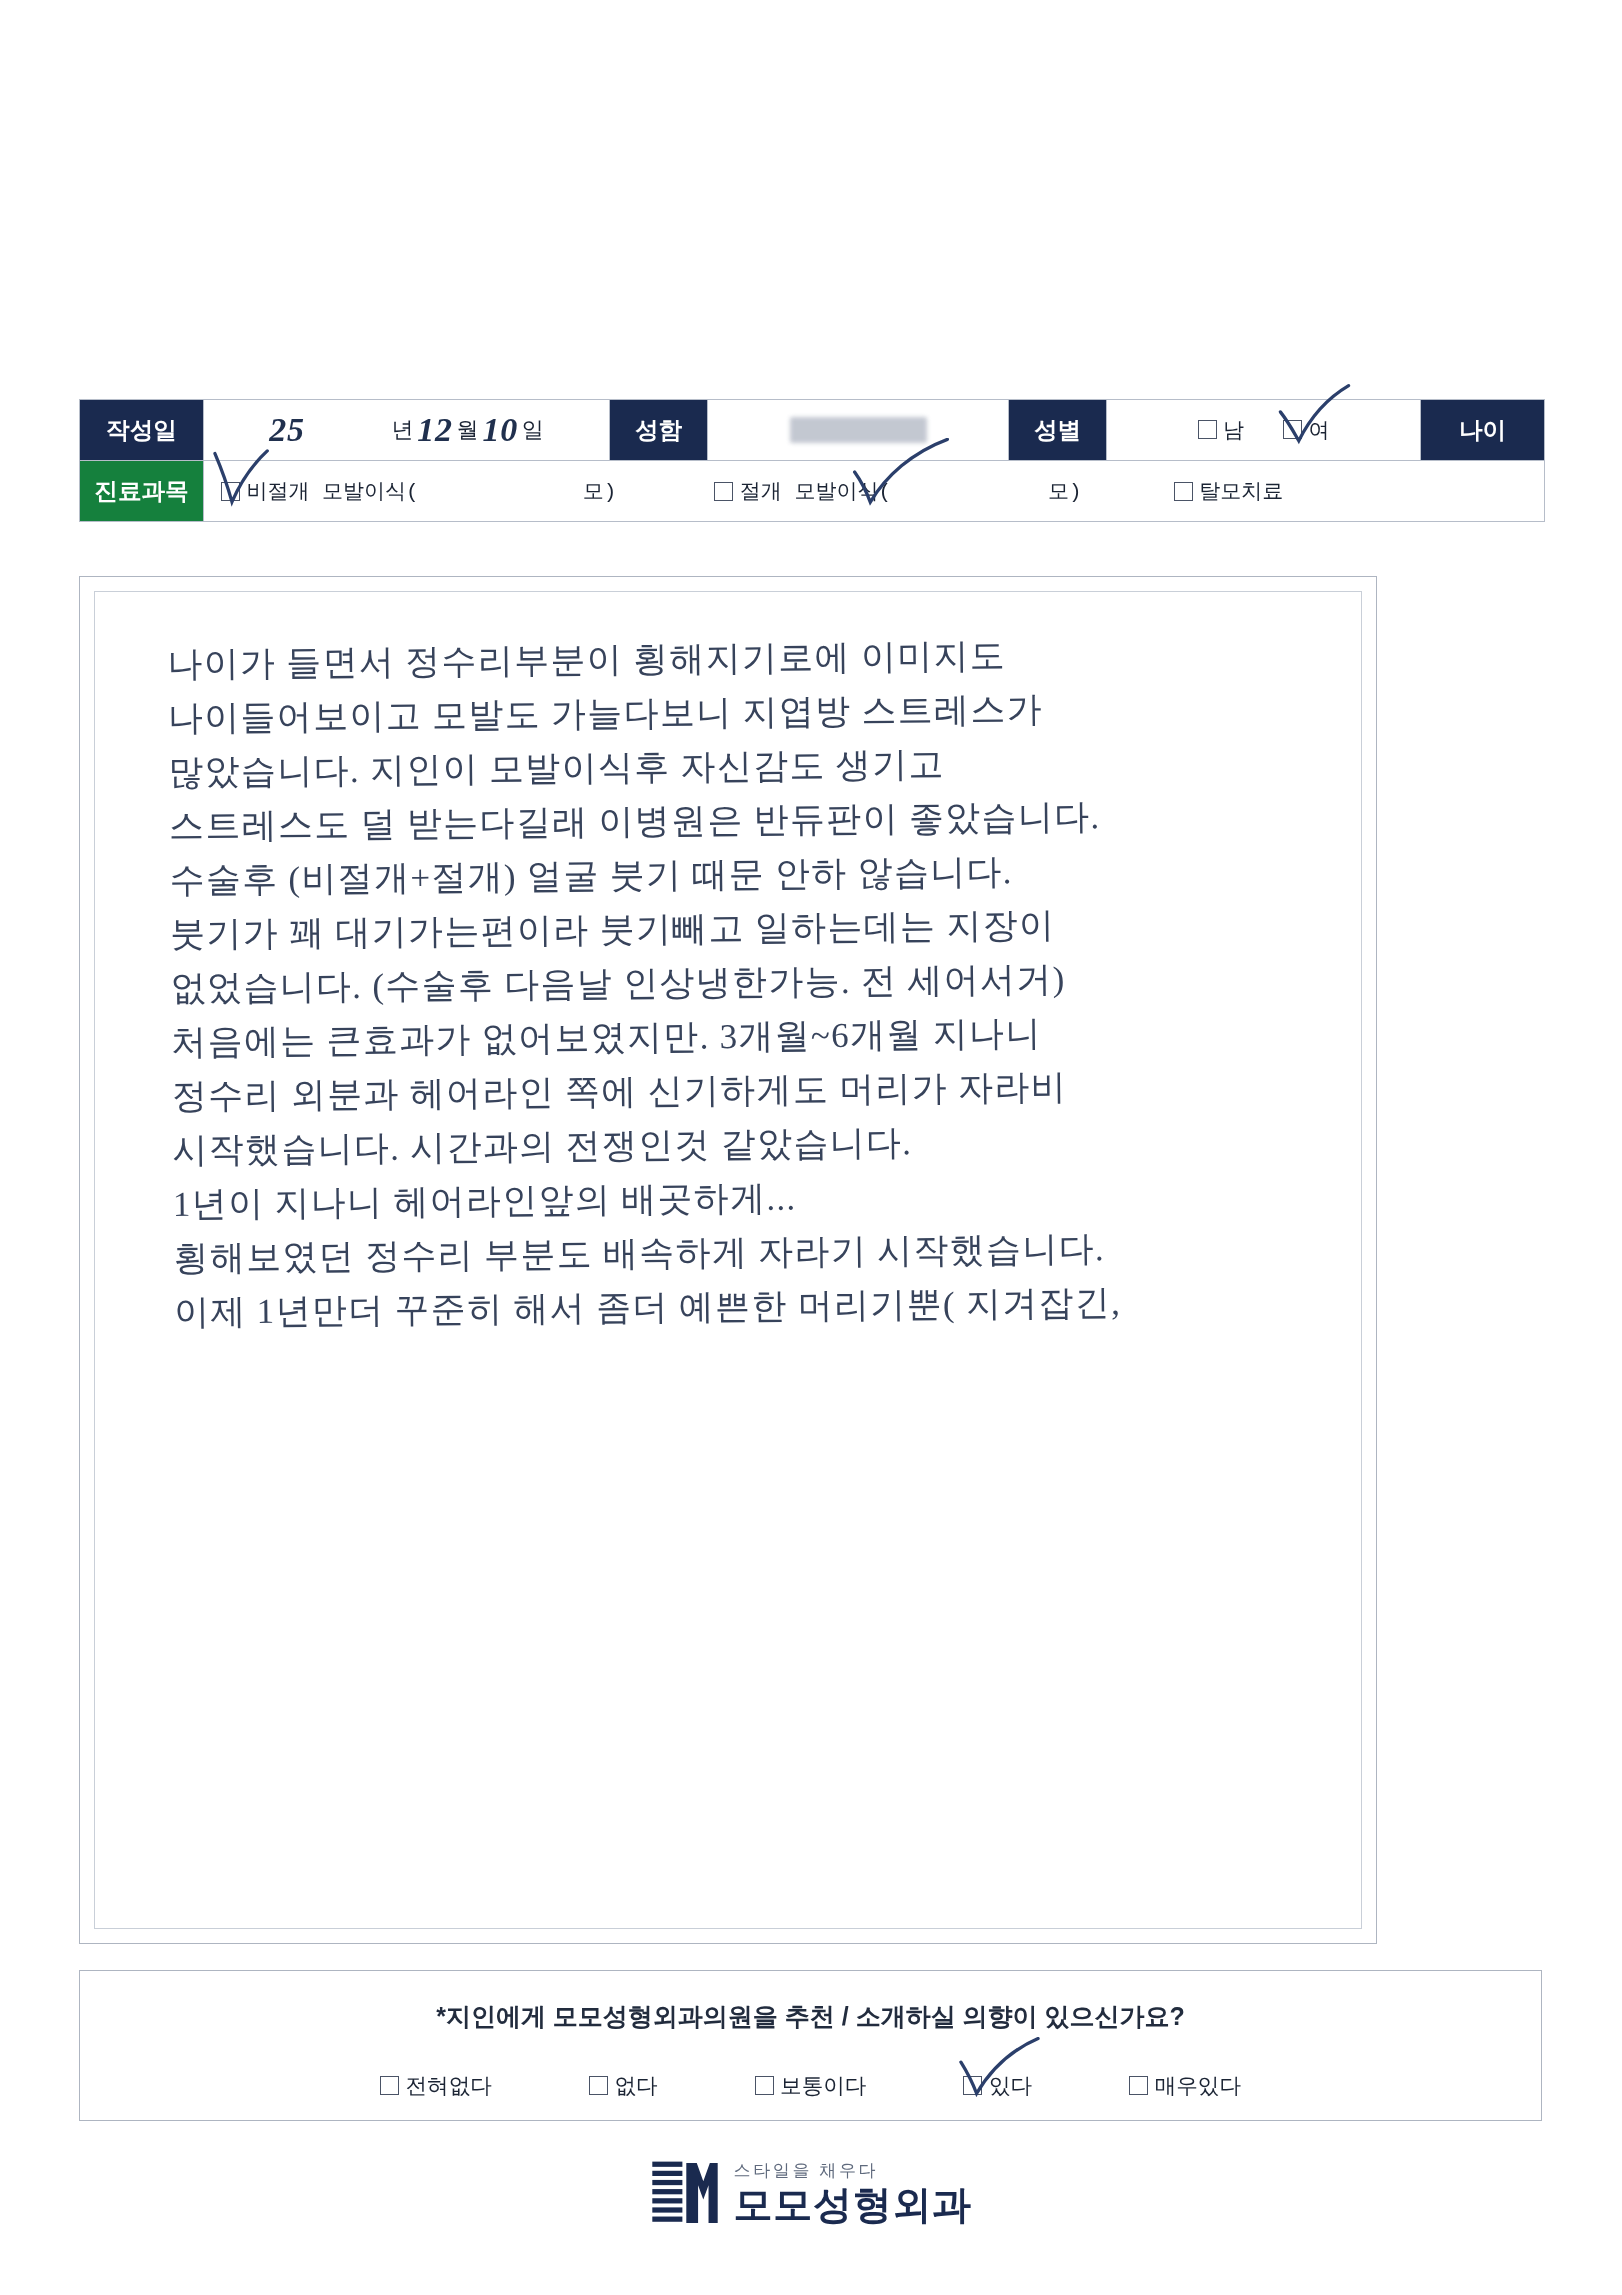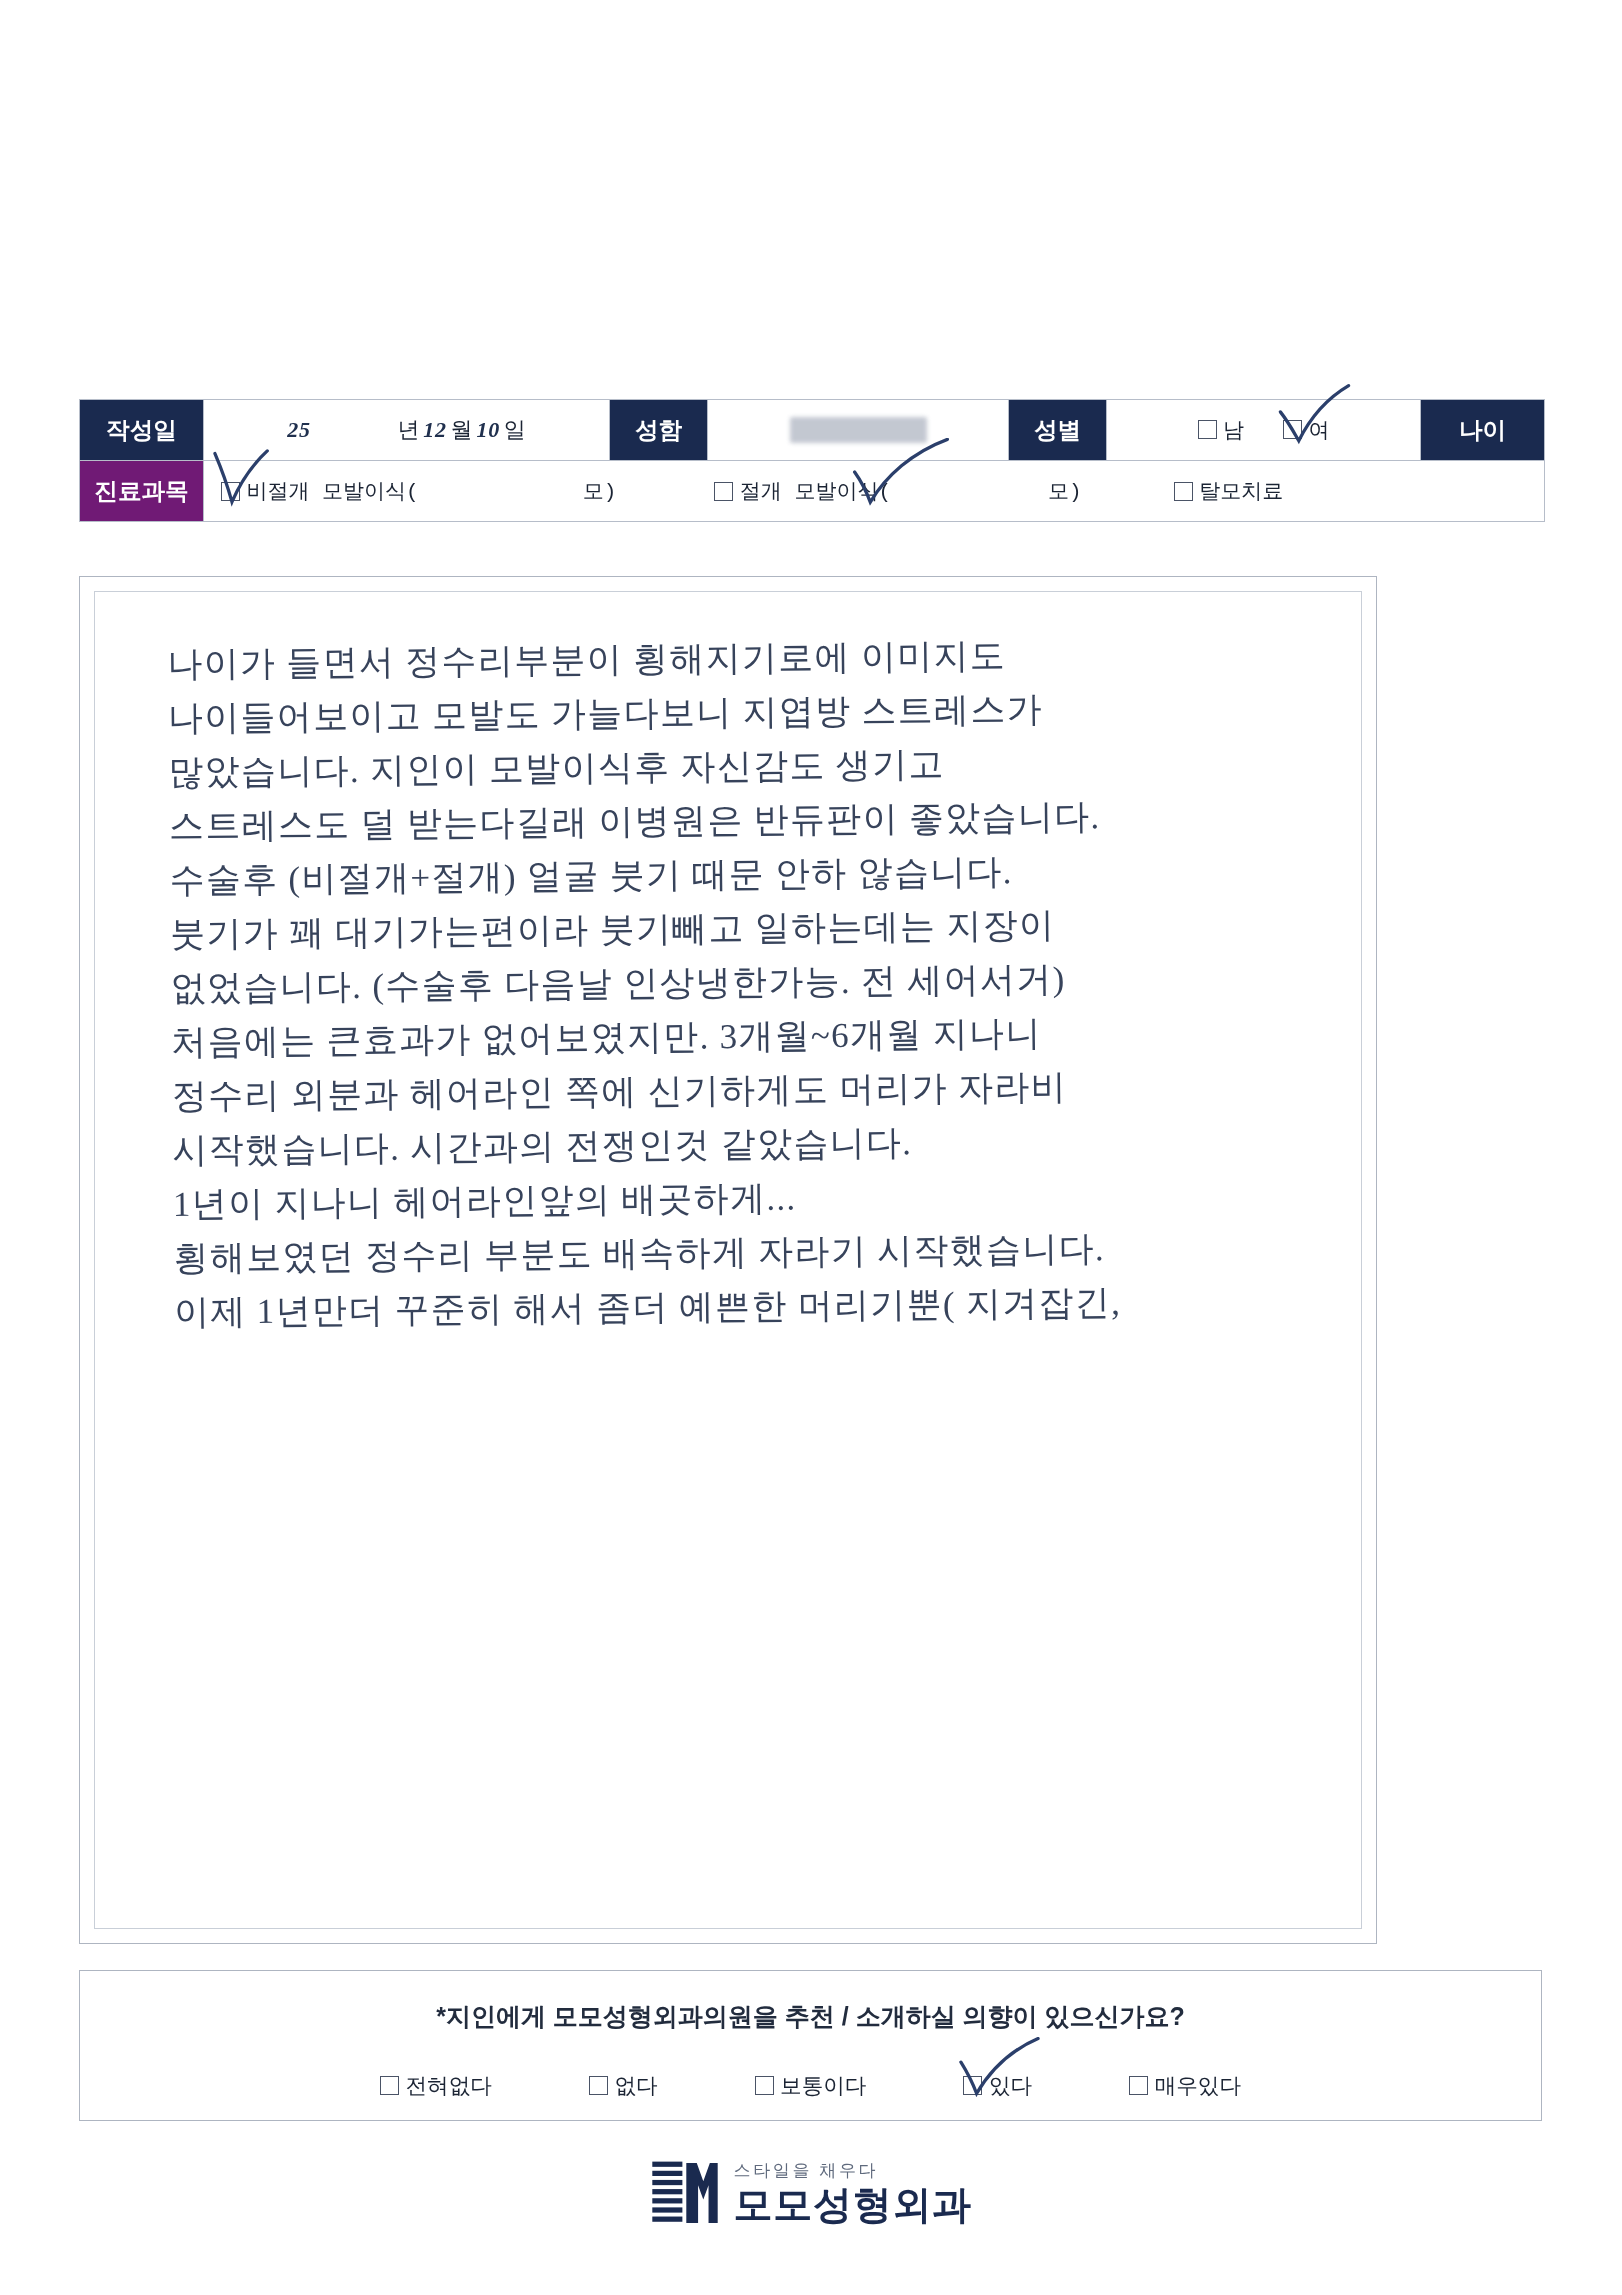--- a/index.html
+++ b/index.html
@@ -56,39 +56,39 @@
   }
   td.lbl-navy {
     background: #1a2a4f;
     color: #ffffff;
     text-align: center;
     font-weight: bold;
     font-size: 23.6px;
     padding: 0;
   }
   td.lbl-red {
-    background: #701a75;
+    background: #15803d;
     color: #ffffff;
     text-align: center;
     font-weight: bold;
     font-size: 23.6px;
     padding: 0;
   }
   .cell-inline {
     display: flex;
     align-items: center;
     height: 100%;
     gap: 3.9px;
     font-size: 22px;
   }
   .hw {
     font-family: "Liberation Serif", serif;
     font-style: italic;
     color: #20304e;
-    font-size: 22px;
+    font-size: 34px;
     font-weight: bold;
     letter-spacing: 0.7px;
   }
   .redact {
     display: inline-block;
     width: 137px;
     height: 26px;
     background: #b9bfca;
     border-radius: 2px;
     filter: blur(2px);

